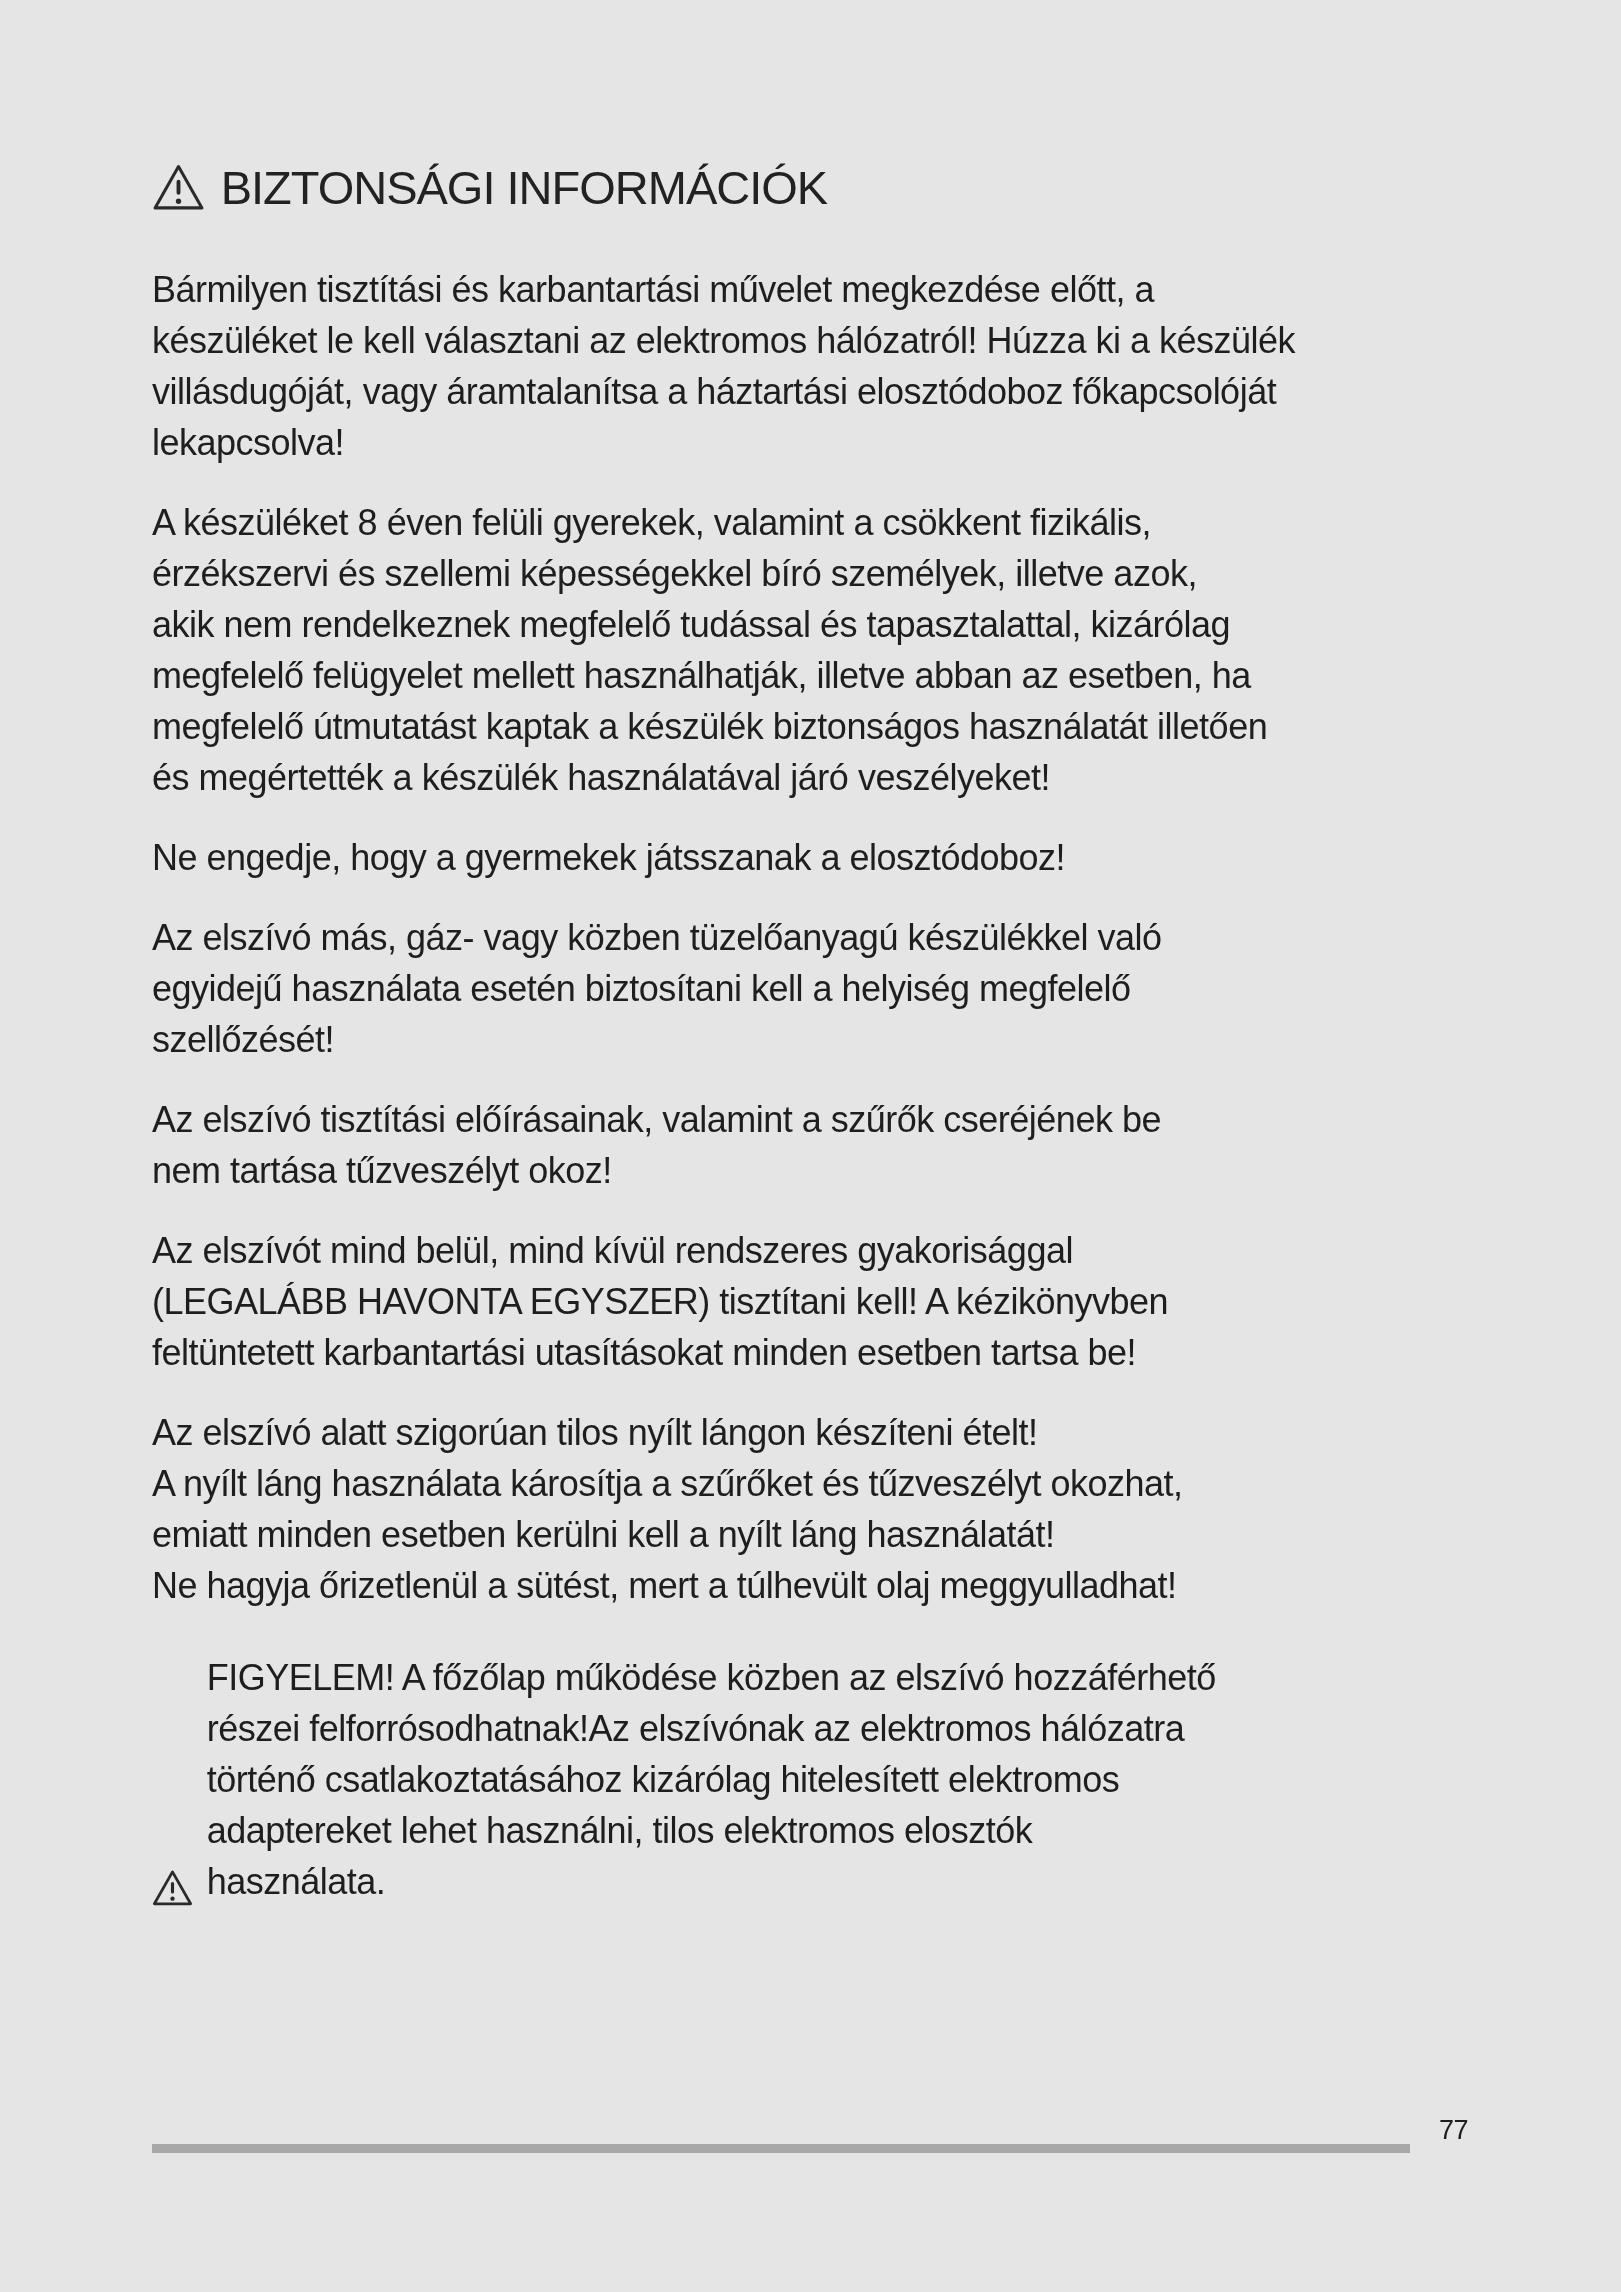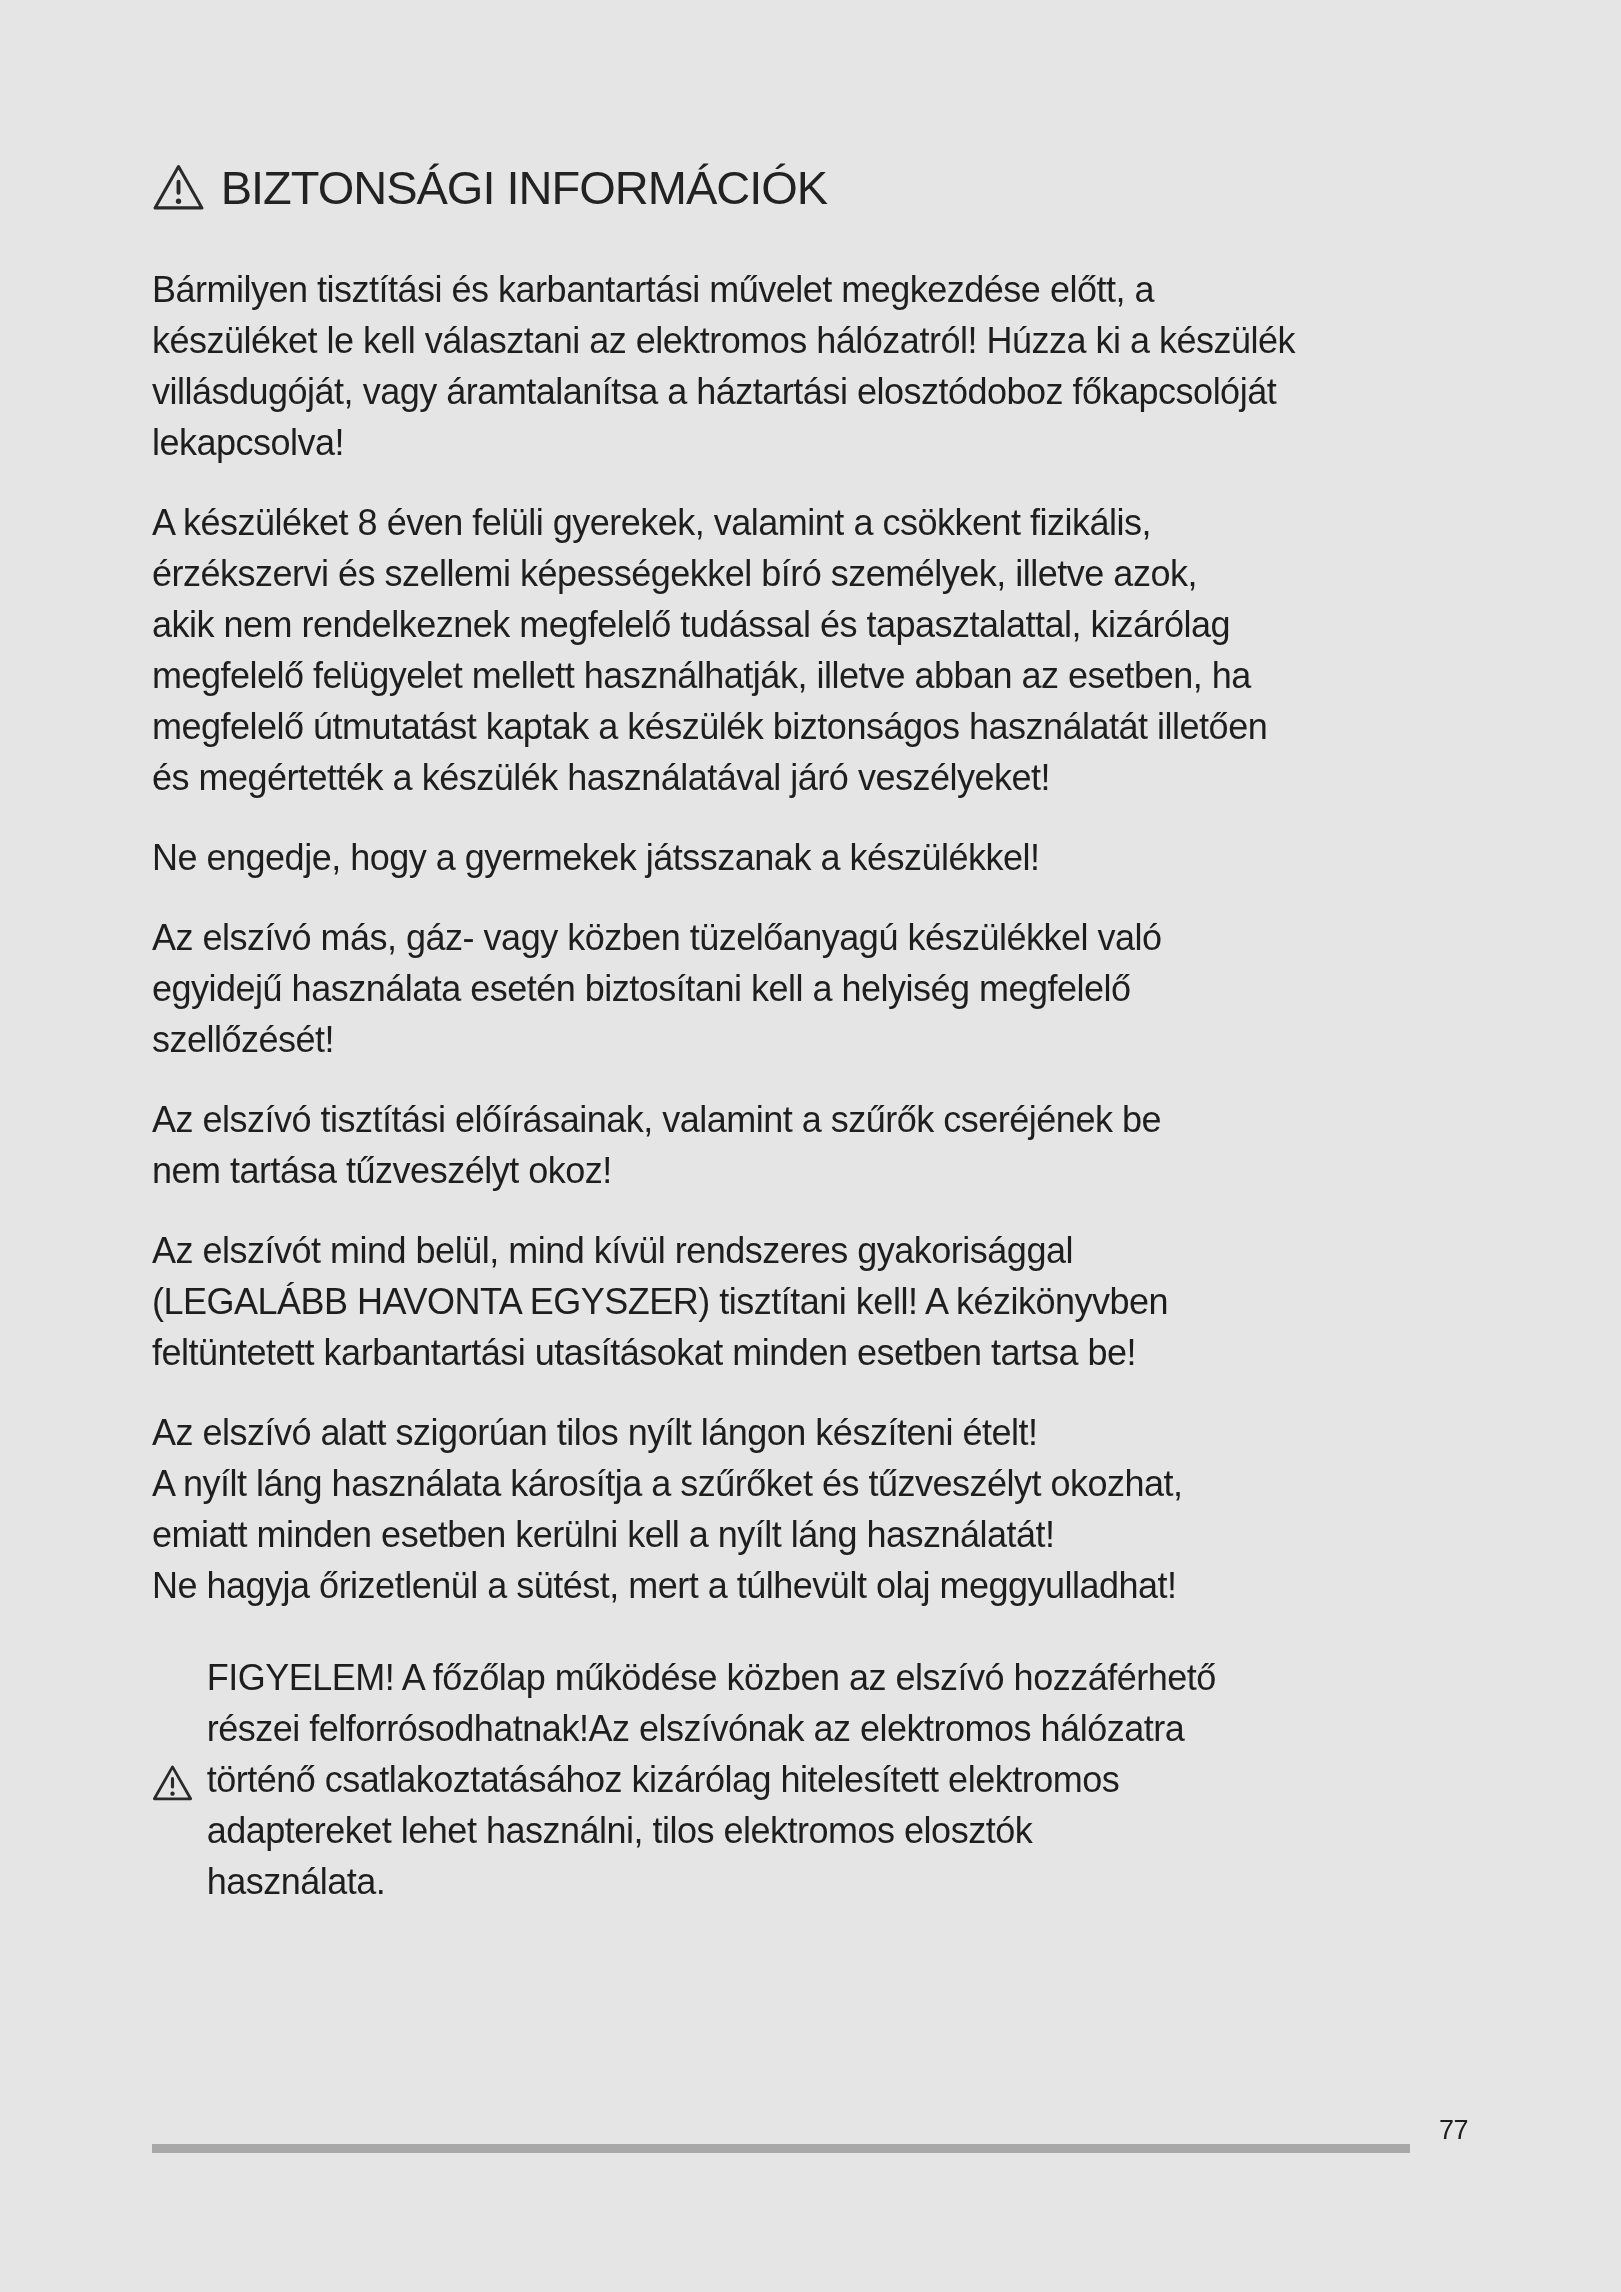--- a/index.html
+++ b/index.html
@@ -39,21 +39,21 @@
   .para {
     margin: 16px 0 29px 0;
     font-size: 36px;
     line-height: 51px;
     letter-spacing: -0.5px;
     white-space: pre-line;
     color: #1e1e1e;
   }
   .warn-para {
     display: flex;
-    align-items: center;
+    align-items: flex-end;
     margin-top: 41px;
   }
   .warn-para .warn-icon {
     flex: 0 0 auto;
     margin: 7.8px 13.7px 0 0;
   }
   .warn-para .para { margin: 0; }
   .footer-rule {
     position: absolute;
     left: 152px;
@@ -94,21 +94,21 @@
     <p class="para">Bármilyen tisztítási és karbantartási művelet megkezdése előtt, a
 készüléket le kell választani az elektromos hálózatról! Húzza ki a készülék
 villásdugóját, vagy áramtalanítsa a háztartási elosztódoboz főkapcsolóját
 lekapcsolva!</p>
     <p class="para">A készüléket 8 éven felüli gyerekek, valamint a csökkent fizikális,
 érzékszervi és szellemi képességekkel bíró személyek, illetve azok,
 akik nem rendelkeznek megfelelő tudással és tapasztalattal, kizárólag
 megfelelő felügyelet mellett használhatják, illetve abban az esetben, ha
 megfelelő útmutatást kaptak a készülék biztonságos használatát illetően
 és megértették a készülék használatával járó veszélyeket!</p>
-    <p class="para">Ne engedje, hogy a gyermekek játsszanak a készülékkel!</p>
+    <p class="para">Ne engedje, hogy a gyermekek játsszanak a elosztódoboz!</p>
     <p class="para">Az elszívó más, gáz- vagy közben tüzelőanyagú készülékkel való
 egyidejű használata esetén biztosítani kell a helyiség megfelelő
 szellőzését!</p>
     <p class="para">Az elszívó tisztítási előírásainak, valamint a szűrők cseréjének be
 nem tartása tűzveszélyt okoz!</p>
     <p class="para">Az elszívót mind belül, mind kívül rendszeres gyakorisággal
 (LEGALÁBB HAVONTA EGYSZER) tisztítani kell! A kézikönyvben
 feltüntetett karbantartási utasításokat minden esetben tartsa be!</p>
     <p class="para">Az elszívó alatt szigorúan tilos nyílt lángon készíteni ételt!
 A nyílt láng használata károsítja a szűrőket és tűzveszélyt okozhat,

